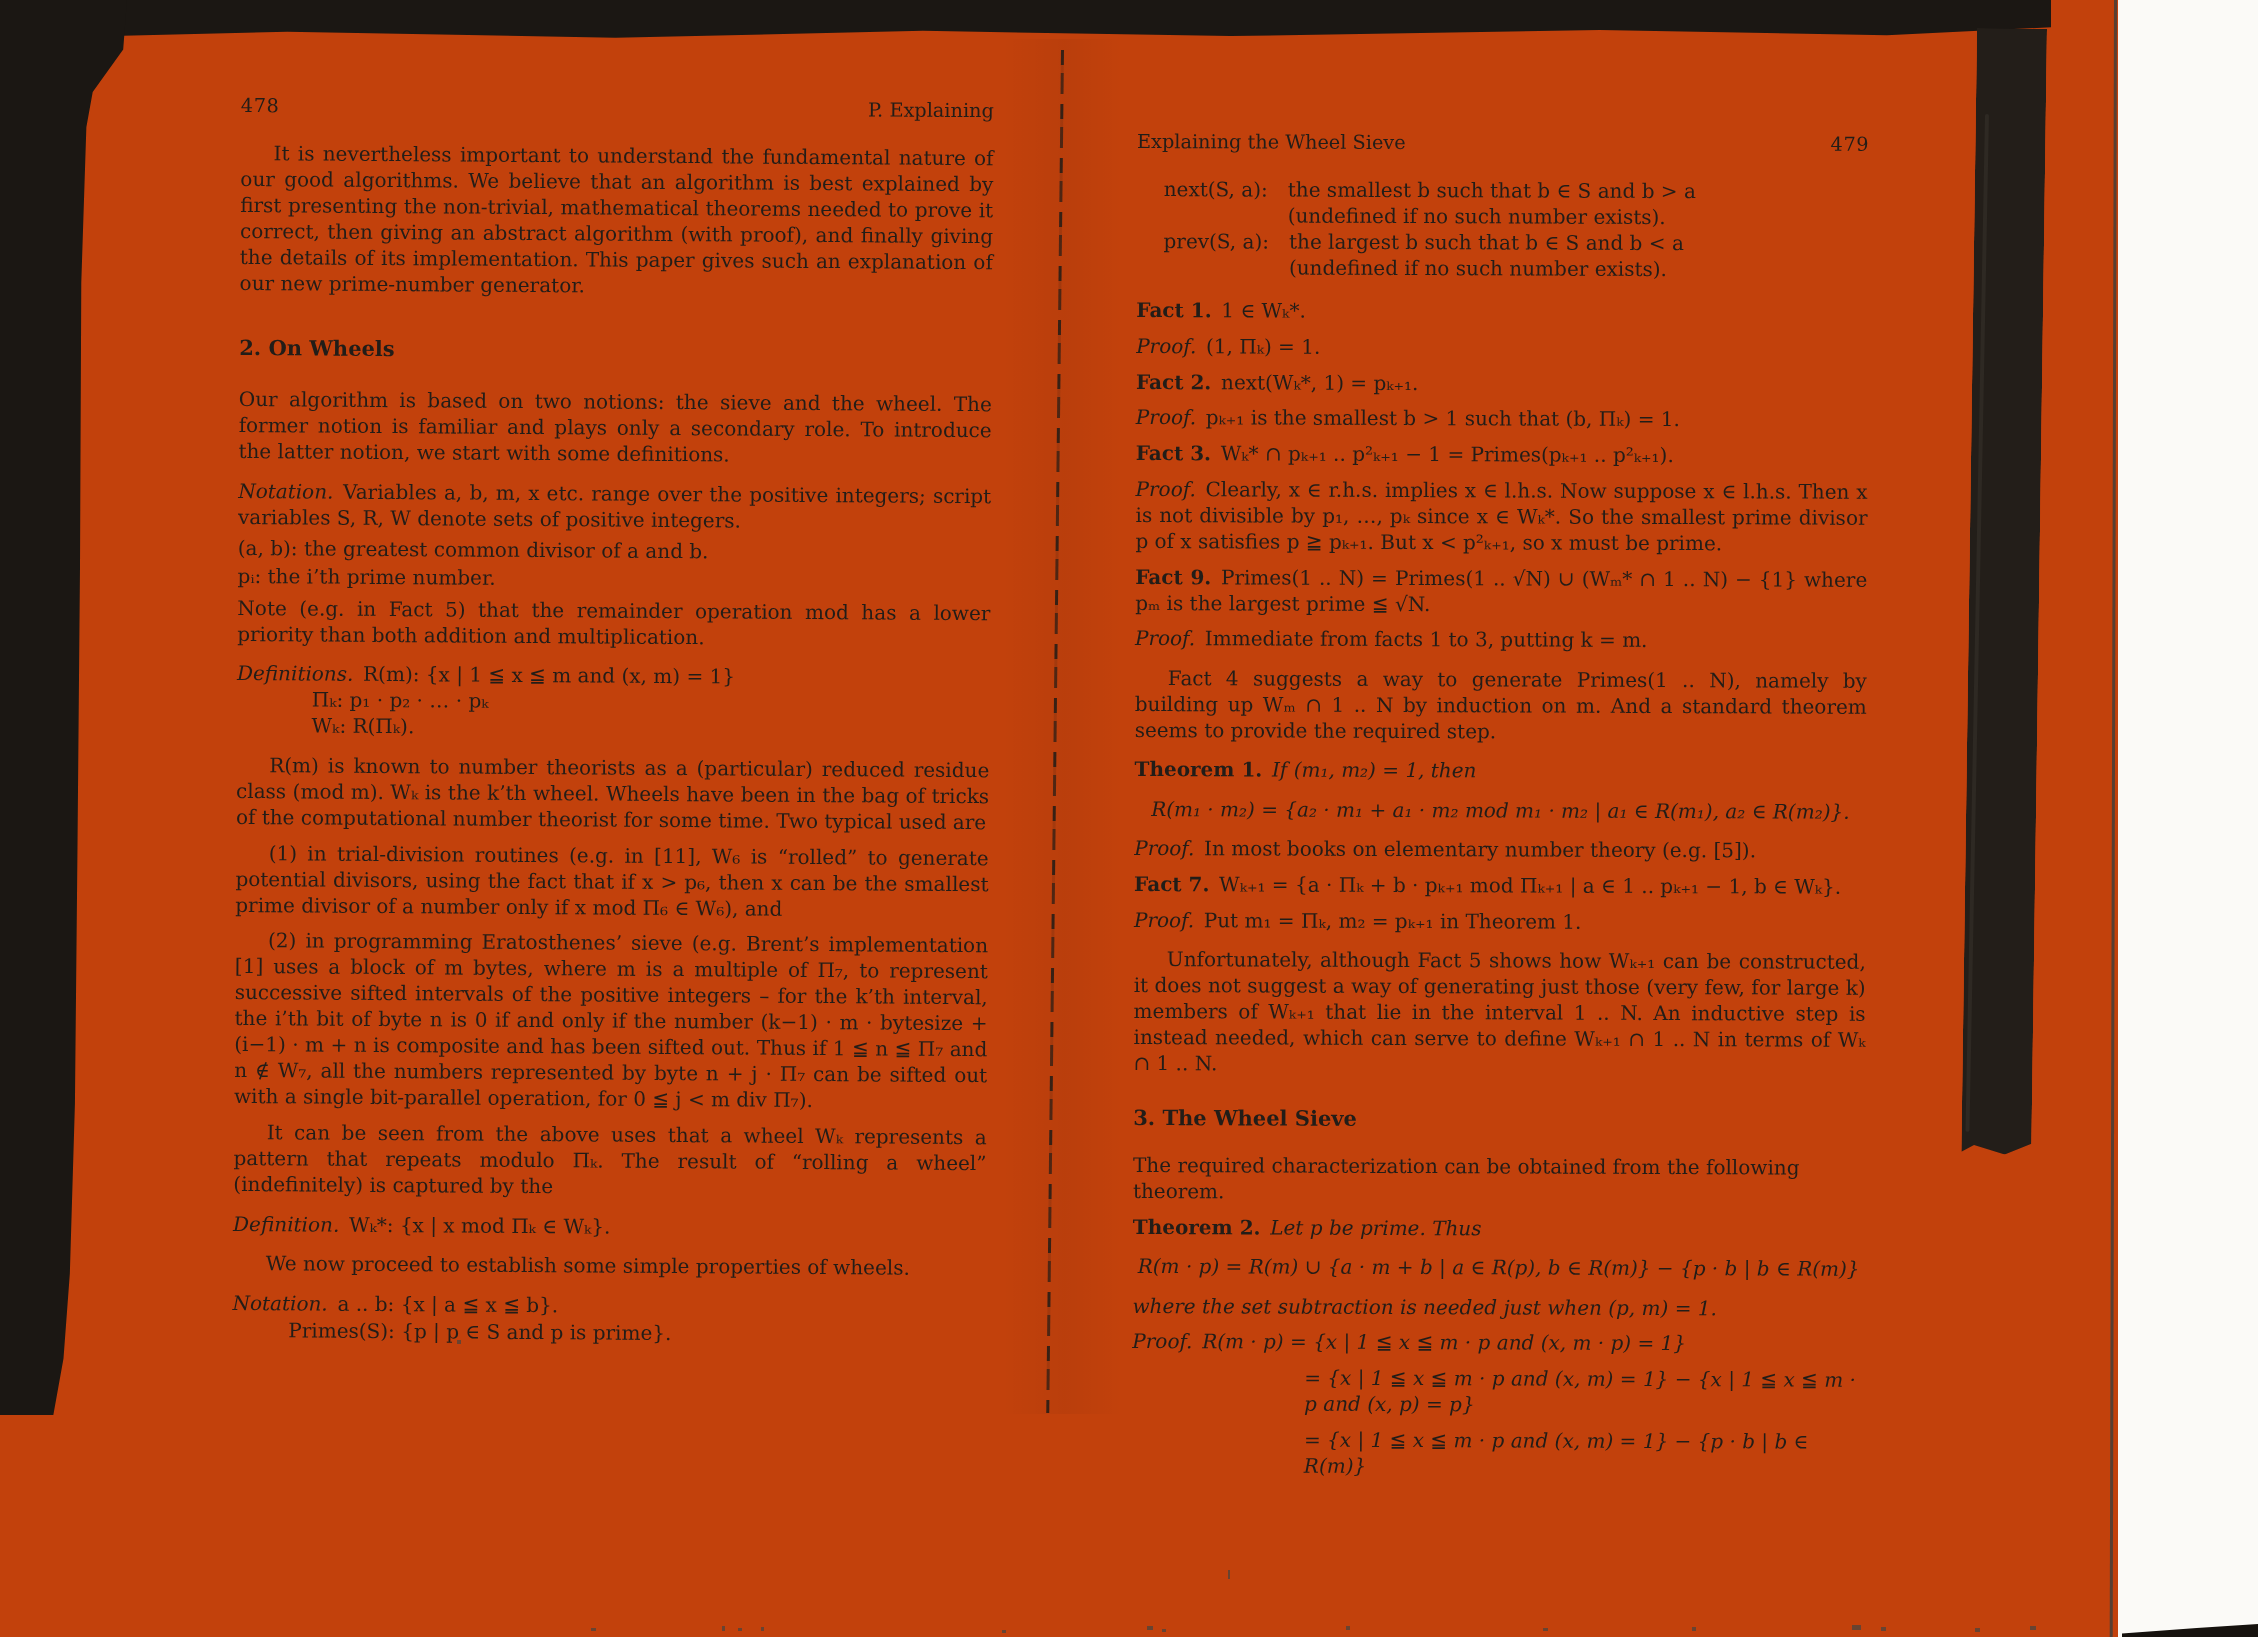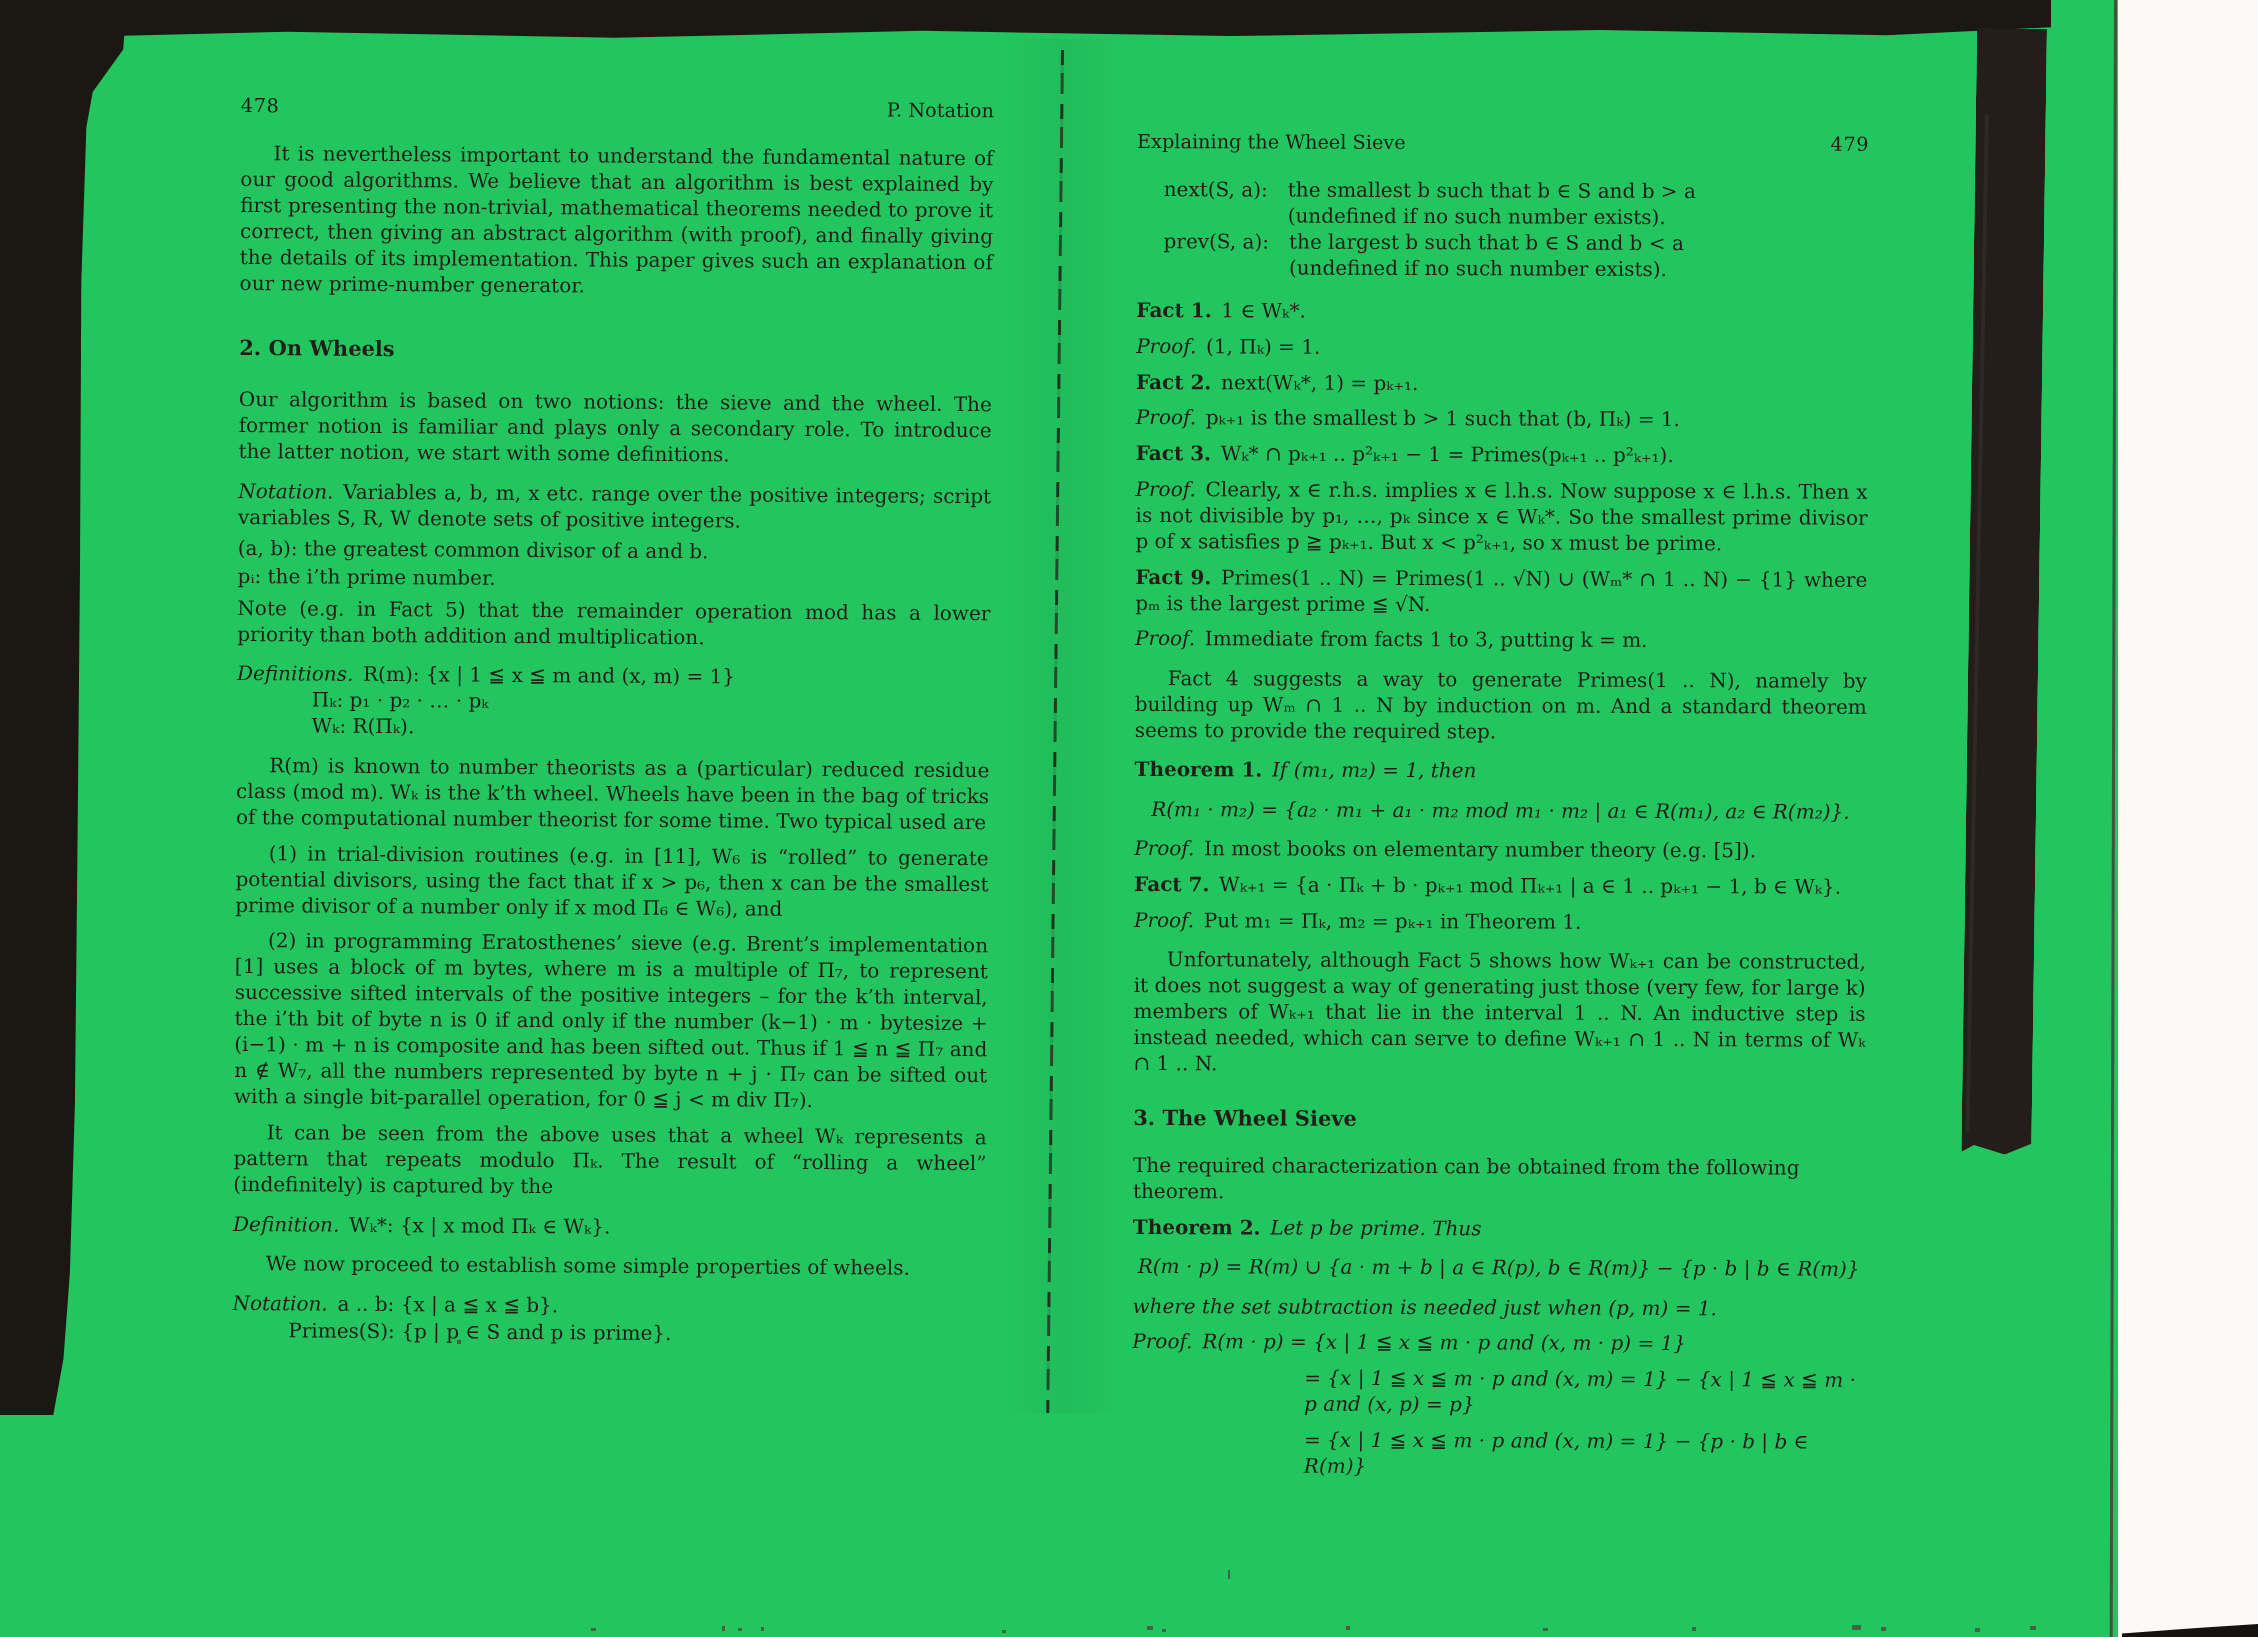--- a/index.html
+++ b/index.html
@@ -1,20 +1,20 @@
 <!DOCTYPE html>
 <html><head>
 <meta charset="utf-8">
 <style>
   html,body{margin:0;padding:0;}
   body{background:#e8e6e1;}
   .canvas{
     position:relative;
     width:2258px;height:1638px;
-    background:#22c55e;
+    background:#c2410c;
     overflow:hidden;
     font-family:"DejaVu Serif","Liberation Serif","DejaVu Sans",serif;
     color:#221d18;
   }
   
   .border-top{
     position:absolute;left:0;top:0;width:2051px;height:44px;background:#1b1713;
     clip-path:polygon(0 0,100% 0,100% 62%,92% 80%,78% 68%,60% 82%,45% 70%,30% 86%,14% 72%,0 88%);
   }
   .border-left{
@@ -108,21 +108,21 @@
   <span class="speck" style="left:1543px;top:1628px;width:4.8px;height:2.9px;"></span>
   <span class="speck" style="left:1692px;top:1627px;width:3.9px;height:3.9px;"></span>
   <span class="speck" style="left:1852px;top:1625px;width:8.7px;height:4.8px;"></span>
   <span class="speck" style="left:1881px;top:1627px;width:4.8px;height:3.9px;"></span>
   <span class="speck" style="left:1975px;top:1628px;width:4.8px;height:3.9px;"></span>
   <span class="speck" style="left:2030px;top:1626px;width:5.8px;height:3.9px;"></span>
 
   <div class="page page-left">
     <div class="pg-head">
       <span class="pgnum">478</span>
-      <span>P. Notation</span>
+      <span>P. Explaining</span>
     </div>
 
     <p class="indent mt-22">It is nevertheless important to understand the fundamental nature of our good algorithms. We believe that an algorithm is best explained by first presenting the non-trivial, mathematical theorems needed to prove it correct, then giving an abstract algorithm (with proof), and finally giving the details of its implementation. This paper gives such an explanation of our new prime-number generator.</p>
 
     <h2 class="sec-head">2. On Wheels</h2>
 
     <p class="mt-26">Our algorithm is based on two notions: the sieve and the wheel. The former notion is familiar and plays only a secondary role. To introduce the latter notion, we start with some definitions.</p>
 
     <p class="mt-14"><span class="ital lbl">Notation.</span><span>Variables a, b, m, x etc. range over the positive integers; script variables S, R, W denote sets of positive integers.</span></p>
 

